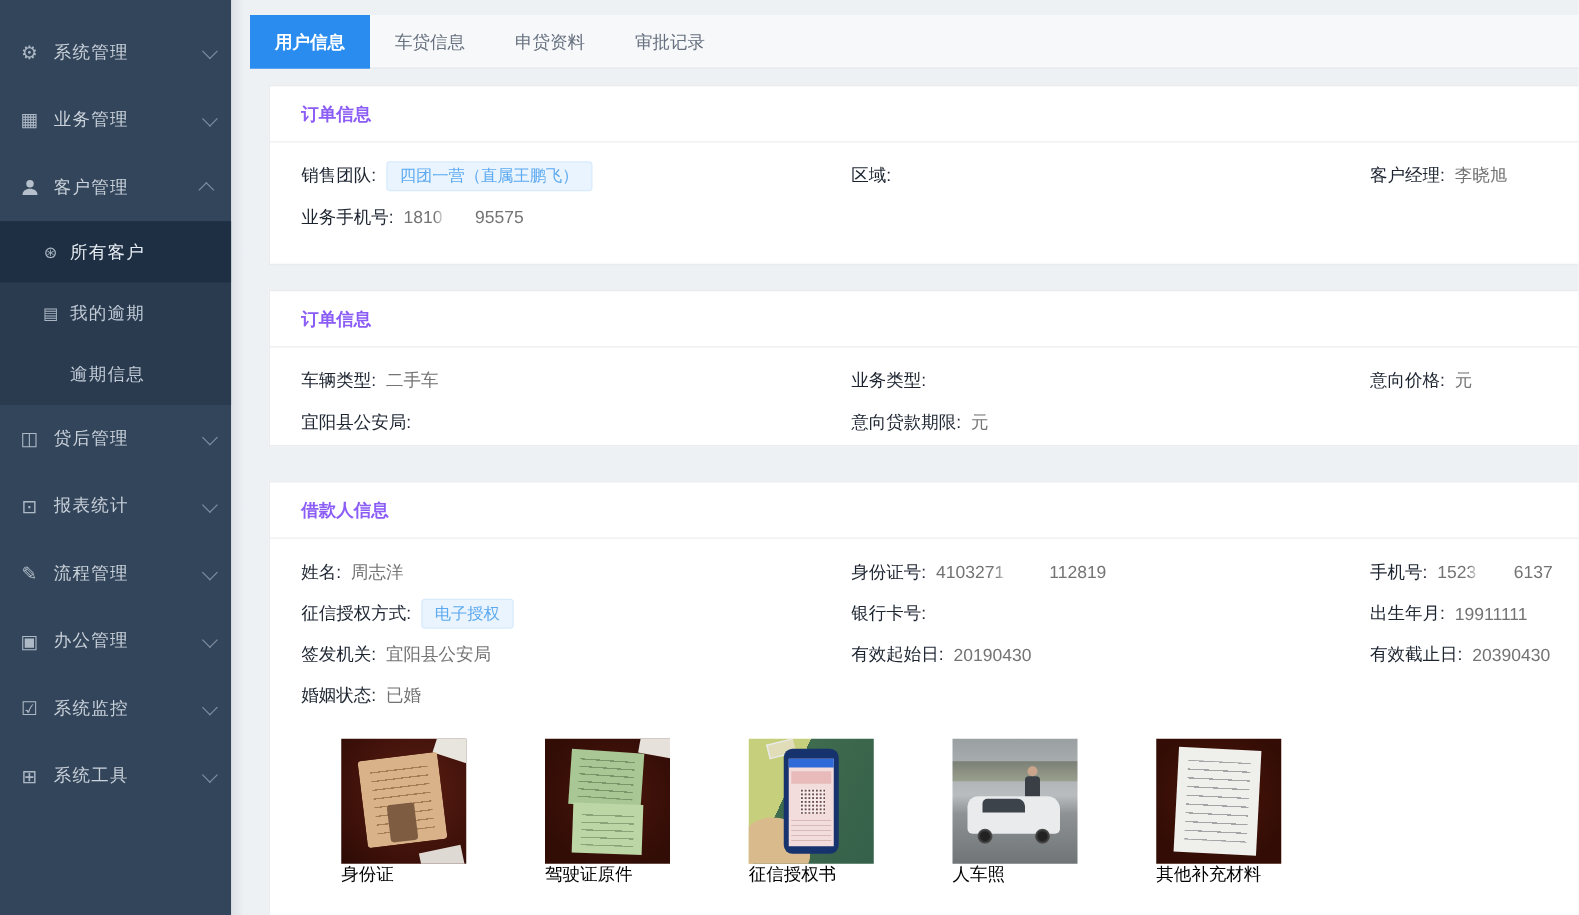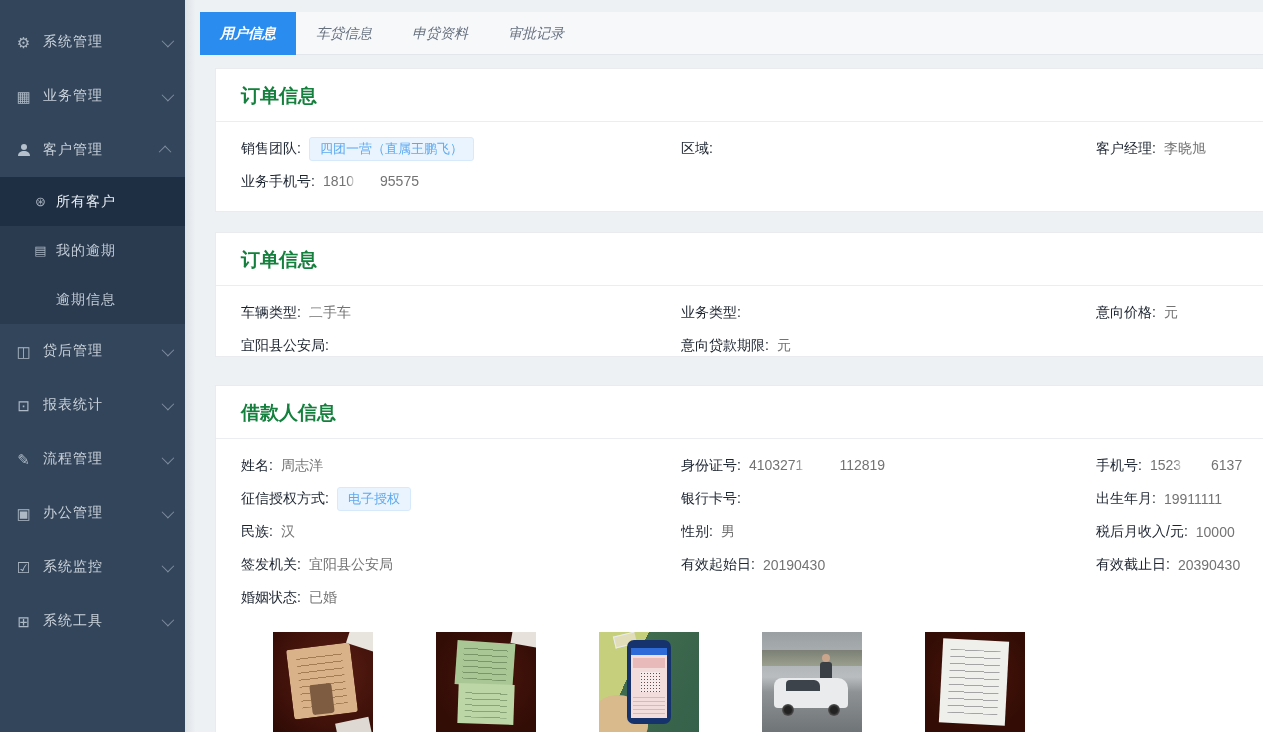--- a/index.html
+++ b/index.html
@@ -20,25 +20,25 @@
   .sub-item .mi { width:15px; height:15px; margin-right:8px; font-size:13px; line-height:15px; color:#a9b5c2; text-align:center; flex:0 0 15px; }
   .sub-item.noicon { padding-left:56px; }
   .sub-item .lbl { font-size:14px; letter-spacing:1px; }
 
   
   .gutter { position:absolute; left:185px; top:0; width:15px; height:732px; background:linear-gradient(90deg,#dde2e7 0%,#eef1f4 70%); }
 
   
   .content { position:absolute; left:200px; top:0; width:1063px; height:732px; }
   .tabbar { position:absolute; left:0; top:12px; width:1063px; height:43px; background:#f7f8fa; border-bottom:1px solid #e3e6ea; display:flex; }
-  .tab { min-width:96px; height:43px; display:flex; align-items:center; justify-content:center; color:#66707f; font-size:14px; cursor:pointer; padding:0 18px;font-style:italic; }
+  .tab { min-width:96px; height:43px; display:flex; align-items:center; justify-content:center; color:#66707f; font-size:14px; cursor:pointer; padding:0 18px; }
   .tab.active { background:#2b8cf0; color:#ffffff; font-weight:bold; }
 
   .card { position:absolute; left:15px; width:1048px; background:#ffffff; border:1px solid #e9ebef; border-right:none; }
-  .card-h { padding:14px 25px 12px 25px; font-size:19px; font-weight:bold; color:#15803d; border-bottom:1px solid #ebedf0; }
+  .card-h { padding:14px 25px 12px 25px; font-size:14px; font-weight:bold; color:#8b5cf6; border-bottom:1px solid #ebedf0; }
   .card-b { padding:10px 0 14px 0; }
   .frow { display:grid; grid-template-columns:440px 415px 1fr; padding:0 10px 0 25px; }
   .field { height:33px; display:flex; align-items:center; overflow:hidden; white-space:nowrap; }
   .field b { color:#1c2430; font-weight:normal; margin-right:8px; flex:0 0 auto; }
   .field .val { color:#737373; }
   .mask { display:inline-block; height:15px; background:#ffffff; border-radius:2px; box-shadow:0 0 5px 3px rgba(255,255,255,.96); vertical-align:middle; margin:0 1px; }
   .tag { display:inline-block; background:#e9f4fe; border:1px solid #d7eafc; color:#5ca9f0; border-radius:3px; padding:3px 10px; font-size:13px; line-height:16px; cursor:pointer; }
 
   
   .photos { display:flex; gap:63px; margin:18px 0 0 57px; }
@@ -258,34 +258,20 @@
             <b>银行卡号:</b>
             <span class="val"></span>
           </div>
           <div class="field">
             <b>出生年月:</b>
             <span class="val">19911111</span>
           </div>
         </div>
         <div class="frow">
           <div class="field">
-            <b>民族:</b>
-            <span class="val">汉</span>
-          </div>
-          <div class="field">
-            <b>性别:</b>
-            <span class="val">男</span>
-          </div>
-          <div class="field">
-            <b>税后月收入/元:</b>
-            <span class="val">10000</span>
-          </div>
-        </div>
-        <div class="frow">
-          <div class="field">
             <b>签发机关:</b>
             <span class="val">宜阳县公安局</span>
           </div>
           <div class="field">
             <b>有效起始日:</b>
             <span class="val">20190430</span>
           </div>
           <div class="field">
             <b>有效截止日:</b>
             <span class="val">20390430</span>

